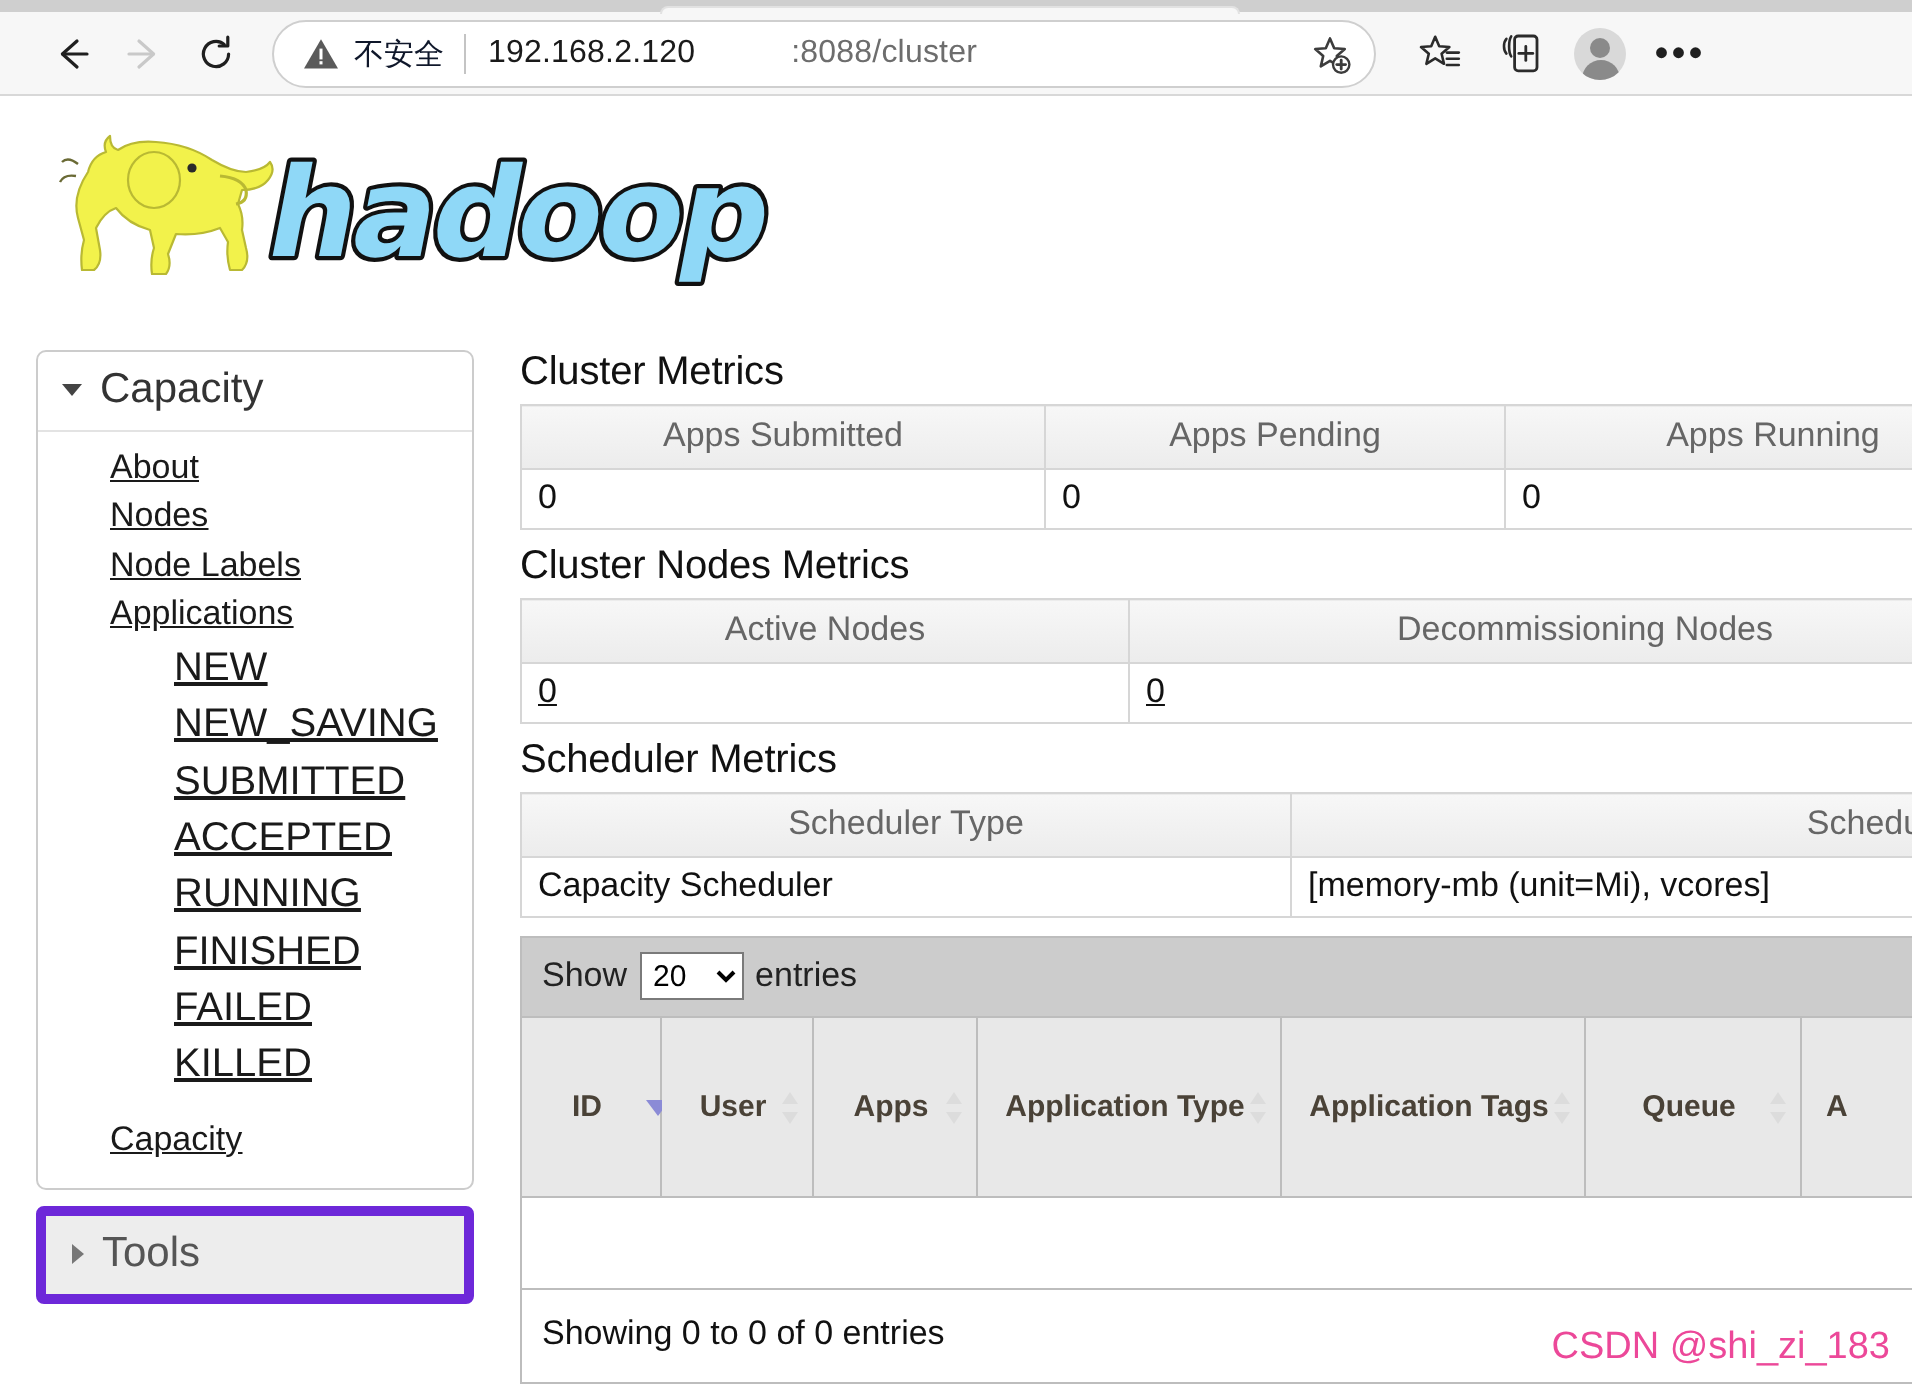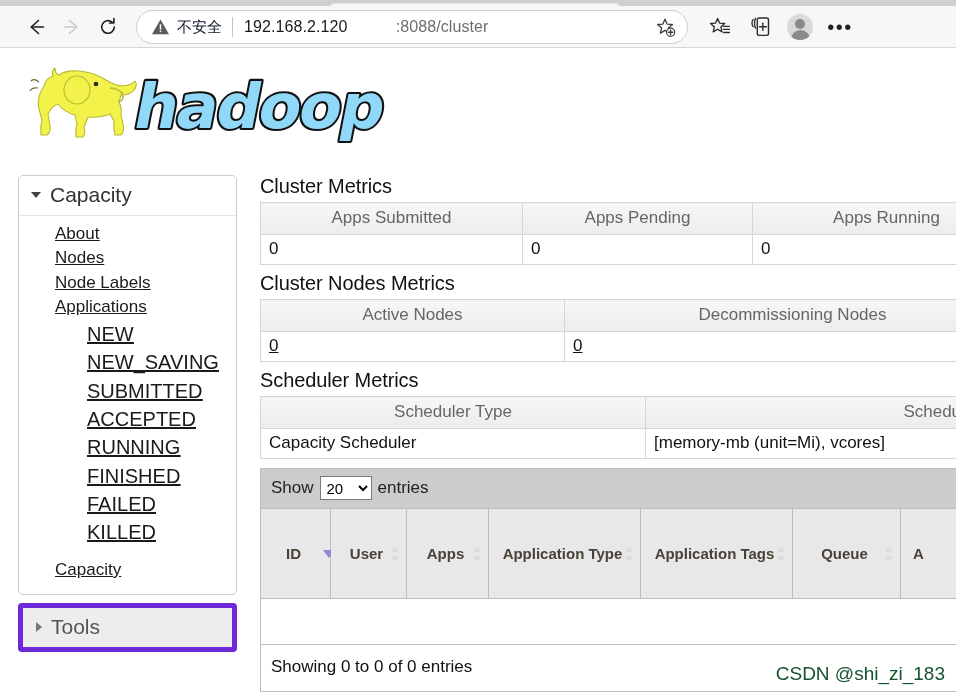--- a/index.html
+++ b/index.html
@@ -285,21 +285,21 @@
     padding: 12px 10px 14px 10px;
     font-size: 17px;
     color: #111;
     background: #fff;
   }
 
   #watermark {
     position: absolute;
     right: 11px; bottom: 7px;
     font-size: 19px;
-    color: #14532d;
+    color: #ec4899;
     font-family: "Liberation Sans", sans-serif;
     white-space: nowrap;
     user-select: none;
   }
 </style>
 </head>
 <body>
 
 <div id="browser-chrome">
 

